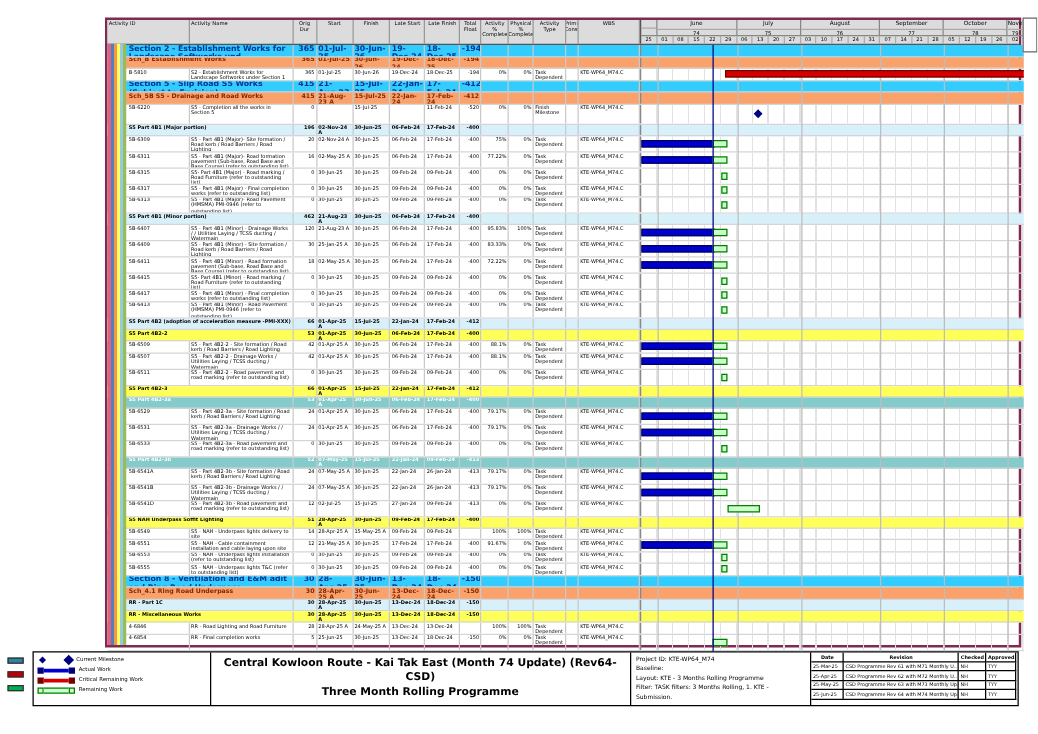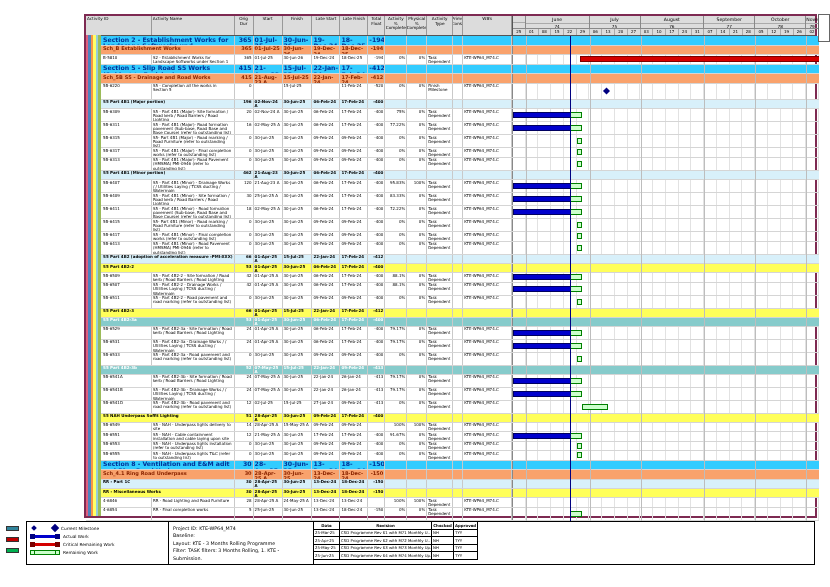--- a/index.html
+++ b/index.html
@@ -1042,20 +1042,24 @@
         </div>
         <div class="lg-row">
           <span class="lg-bar remaining">
             <span class="lg-cap"></span>
             <span class="lg-mid"></span>
             <span class="lg-cap"></span>
           </span>
           <span class="lg-label">Remaining Work</span>
         </div>
       </div>
+    <div class="fcell f-title">
+      <div>Central Kowloon Route - Kai Tak East (Month 74 Update) (Rev64- CSD)</div>
+      <div>Three Month Rolling Programme</div>
+    </div>
     <div class="fcell f-info">
       <div>Project ID: KTE-WP64_M74</div>
       <div>Baseline:</div>
       <div>Layout: KTE - 3 Months Rolling Programme</div>
       <div>Filter: TASK filters: 3 Months Rolling, 1. KTE - Submission.</div>
 
     </div>
     <div class="fcell f-rev">
       <div class="rev-grid" id="revGrid">
           <div class="hdrc">Date</div>

